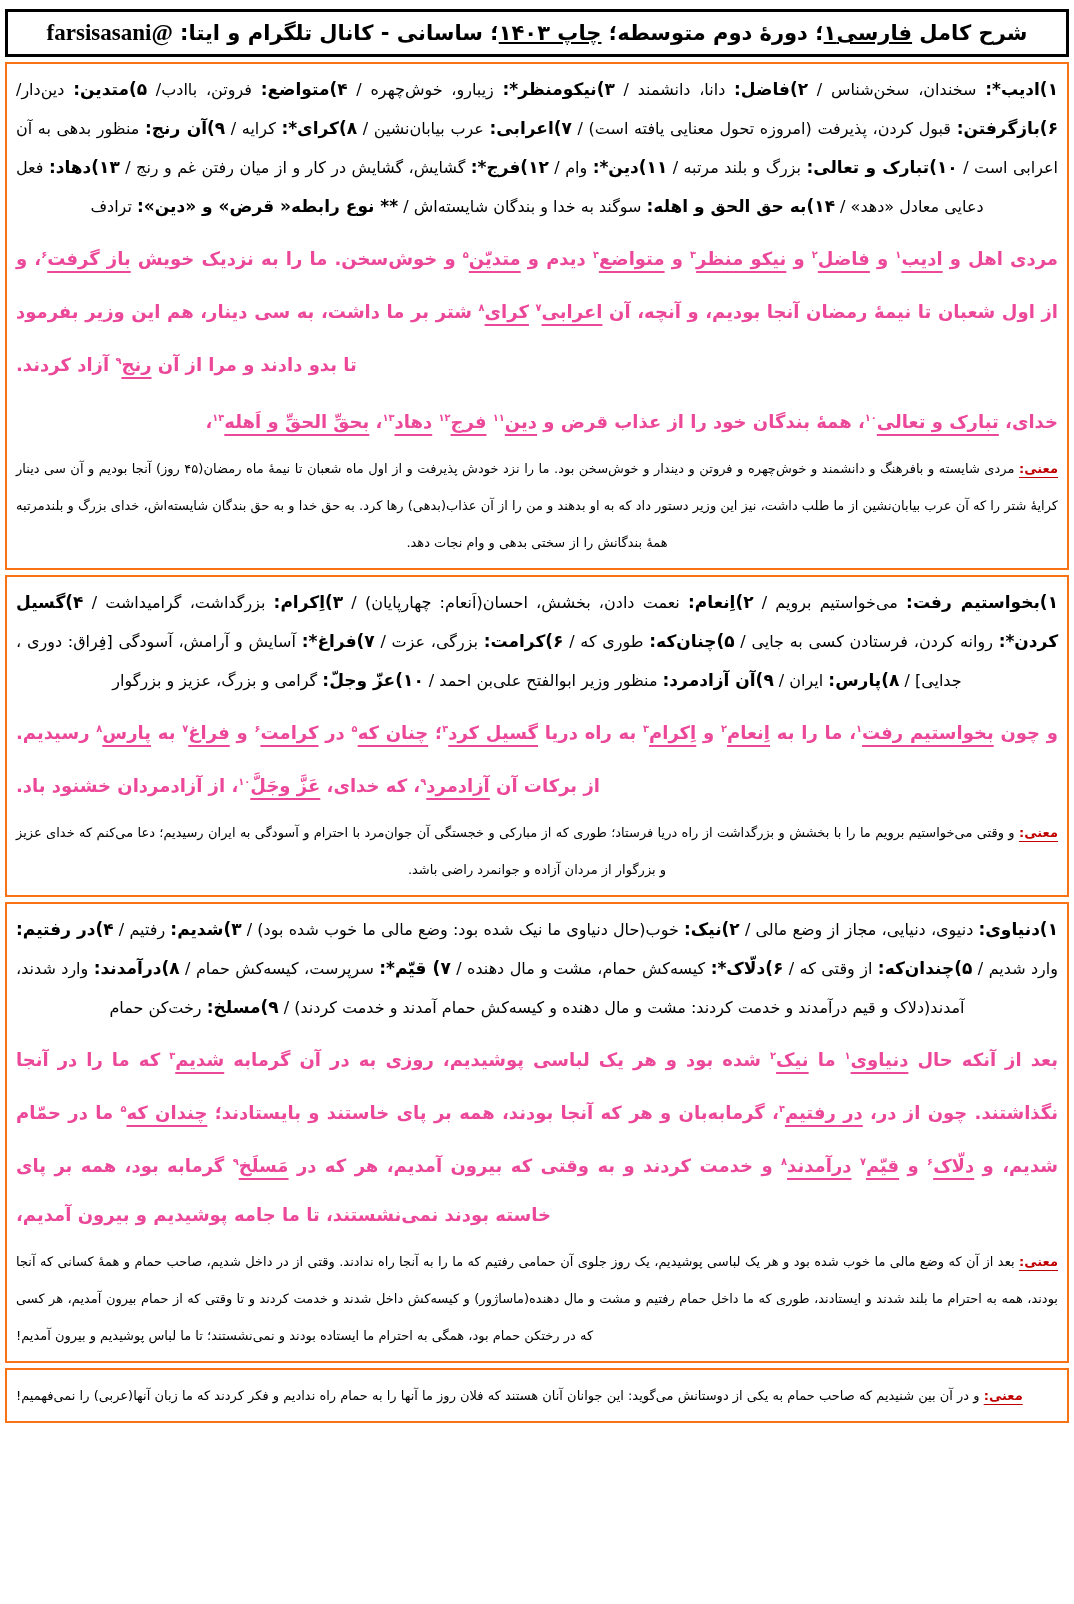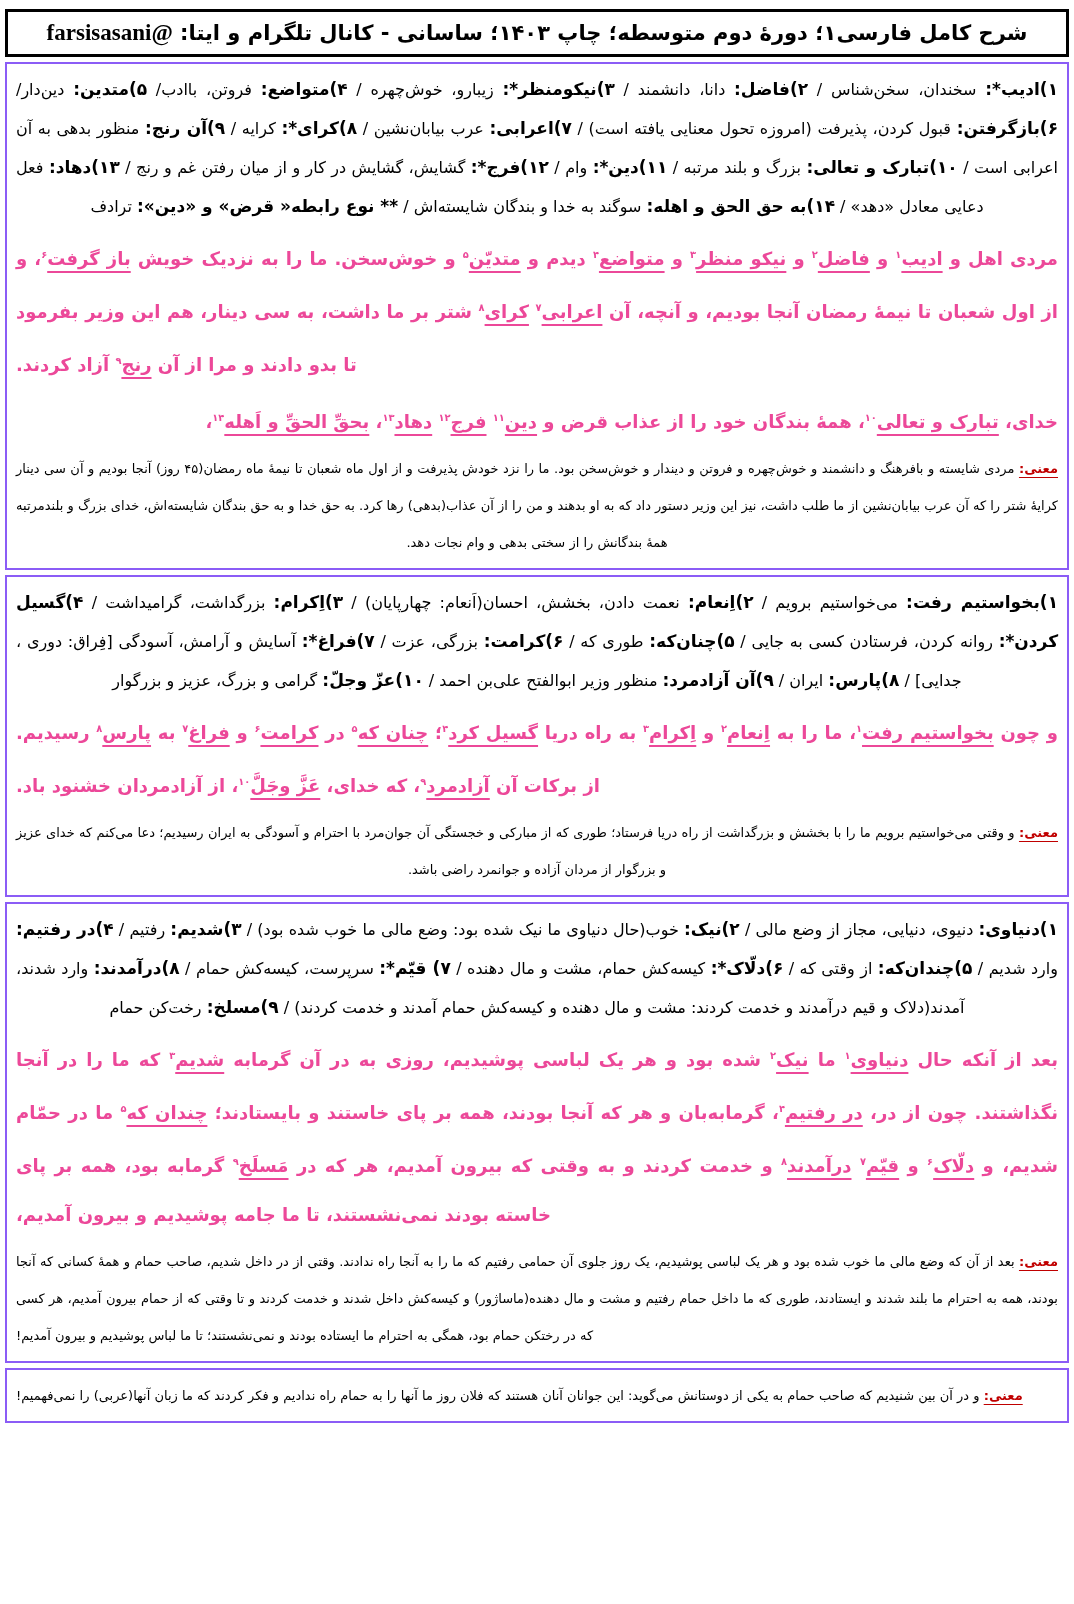--- a/index.html
+++ b/index.html
@@ -1,22 +1,22 @@
 <!DOCTYPE html>
 <html lang="fa" dir="rtl"><head>
 <meta charset="utf-8">
 <style>
   html,body{margin:0;padding:0;background:#fff;}
   body{width:1074px;font-family:"DejaVu Sans",sans-serif;color:#000;direction:rtl;}
   .page{padding:9px 5px 0 5px;}
   .title-box{border:3px solid #000;margin-bottom:5px;padding:6px 12px;text-align:center;
              font-size:21px;font-weight:bold;line-height:30px;}
-  .title-box .sb{font-weight:900;}
+  .title-box .sb{font-weight:900;text-decoration:underline;}
   .title-box .sl{font-family:"Liberation Serif",serif;font-weight:900;font-size:23px;}
-  .box{border:2px solid #8b5cf6;margin-bottom:5px;padding:4px 9px;background:#fff;}
+  .box{border:2px solid #f97316;margin-bottom:5px;padding:4px 9px;background:#fff;}
   p{margin:0;}
   .vocab{font-size:16px;line-height:38px;text-align:justify;text-align-last:center;margin:2px 0;}
   .vocab .sb{font-weight:bold;font-size:17px;}
   .passage{color:#ec4899;font-weight:bold;font-size:18px;line-height:49px;
            text-align:justify;margin:4px 0;}
   .passage .su{text-decoration:underline;text-underline-offset:6px;text-decoration-thickness:2px;}
   .last-left{text-align-last:left;}
   .last-right{text-align-last:right;}
   .last-center{text-align-last:center;}
   .meaning{font-size:13px;line-height:37px;text-align:justify;margin:3px 0;}

